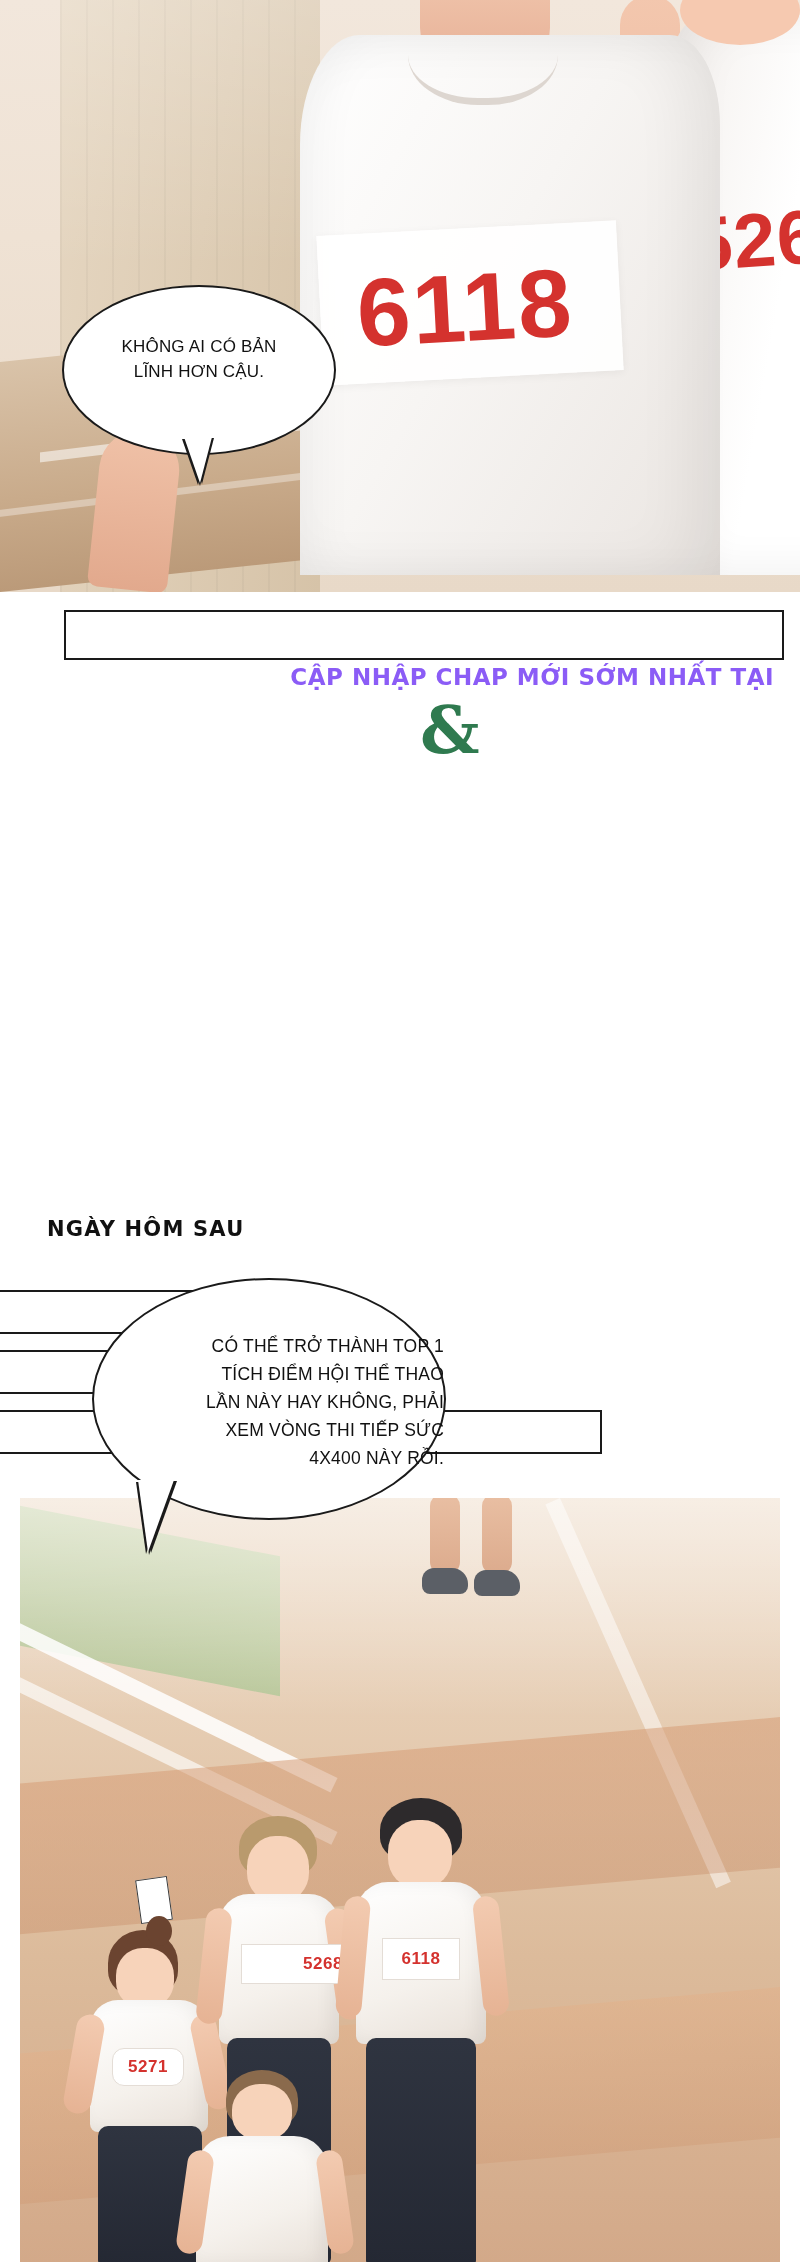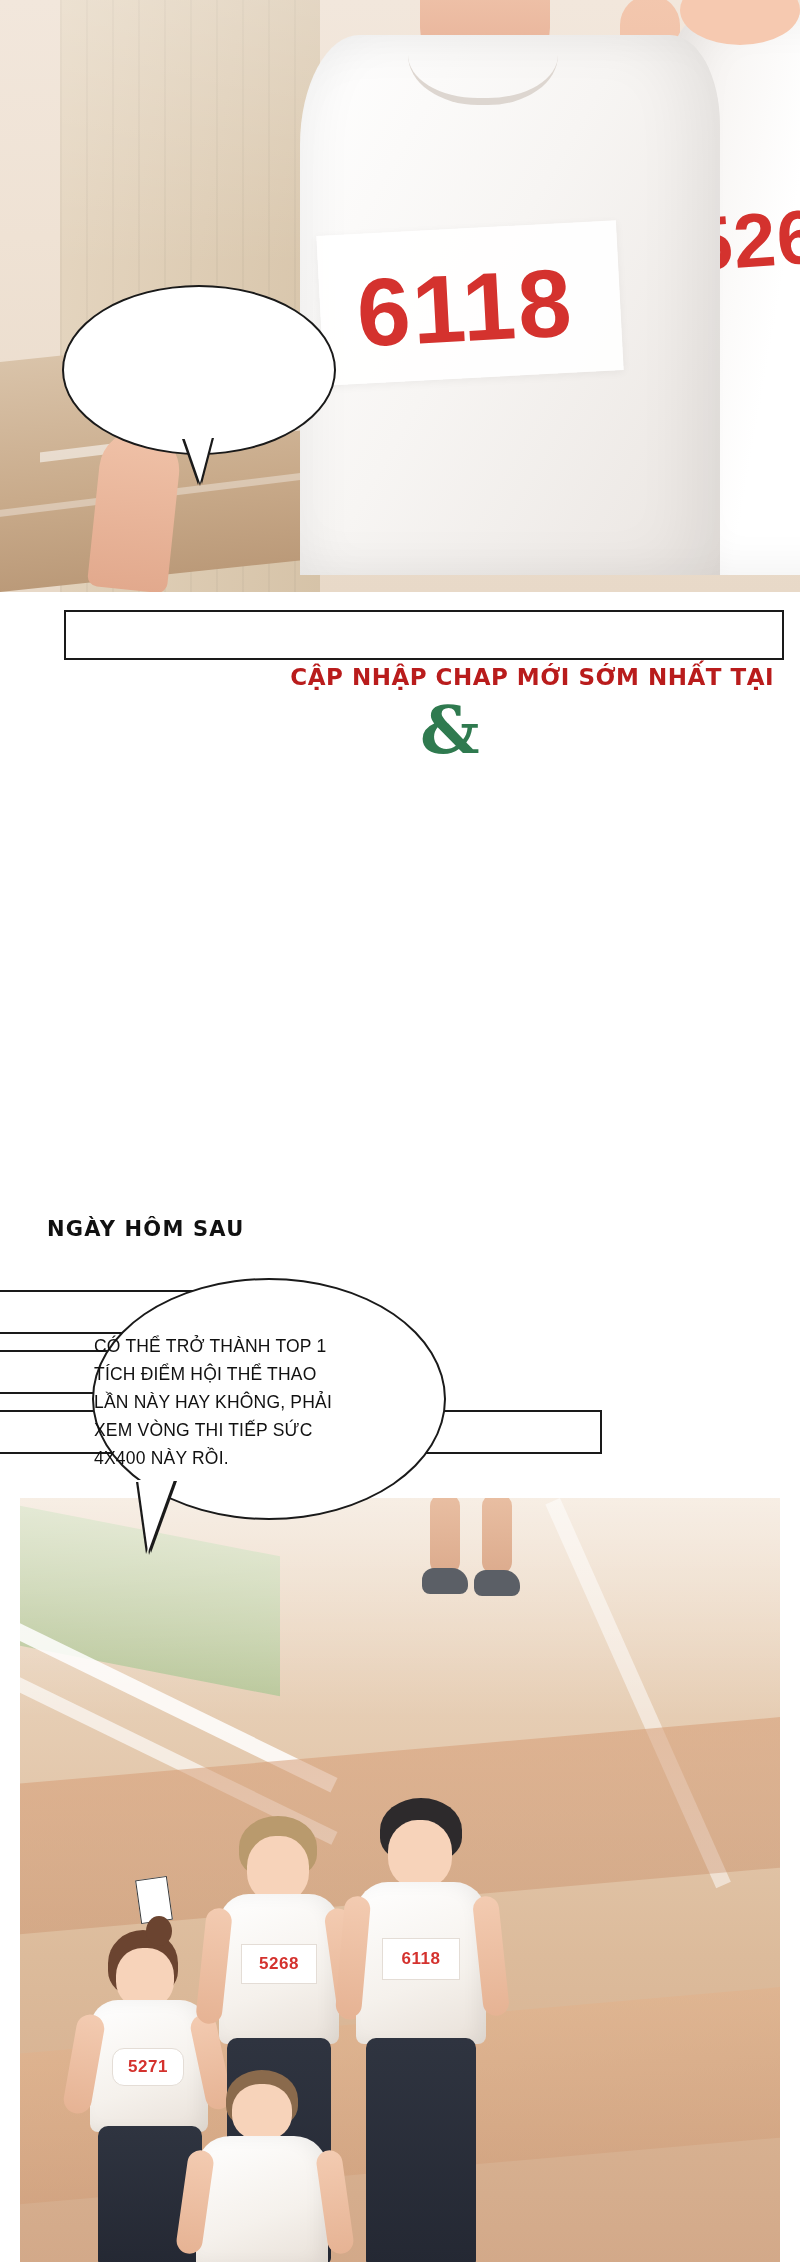--- a/index.html
+++ b/index.html
@@ -215,21 +215,21 @@
     position: absolute;
     left: 0; top: 664px;
     width: 800px;
     height: 130px;
   }
   .wm-line1 {
     position: absolute;
     right: 26px; top: 0;
     font-size: 23px;
     font-weight: 700;
-    color: #b91c1c;
+    color: #8b5cf6;
     letter-spacing: 0.5px;
     font-family: "DejaVu Sans", sans-serif;
   }
   .wm-amp {
     position: absolute;
     left: 420px; top: 33px;
     font-size: 66px;
     font-weight: 700;
     color: #2f7a4f;
     line-height: 1;
@@ -275,21 +275,21 @@
     width: 350px; height: 238px;
     background: #ffffff;
     border: 2.5px solid #1a1a1a;
     border-radius: 50%;
     z-index: 8;
   }
   .bubble2 .txt {
     position: absolute;
     left: 0; top: 52px;
     width: 350px;
-    text-align: left;
+    text-align: right;
     font-size: 17.5px;
     line-height: 1.6;
     color: #111;
     white-space: pre-line;
     letter-spacing: 0.2px;
   }
   .bubble2 .tail {
     position: absolute;
     left: 44px; top: 200px;
     width: 0; height: 0;
@@ -440,20 +440,22 @@
       <div class="neck"></div>
       <div class="jersey"></div>
       <div class="collar"></div>
       <div class="bibpaper"></div>
       <div class="bibnum-main">6118</div>
     </div>
 
     <div class="limb-left"></div>
 
     <div class="bubble1">
+      <div class="txt">KHÔNG AI CÓ BẢN
+LĨNH HƠN CẬU.</div>
       <div class="tail"></div>
     </div>
   </div>
 
   <div class="whitebox"></div>
 
   <div class="wm">
     <div class="wm-line1">CẬP NHẬP CHAP MỚI SỚM NHẤT TẠI</div>
     <div class="wm-amp">&amp;</div>
   </div>
@@ -493,21 +495,21 @@
       <div class="bib" style="left:52px; top:118px; width:70px; height:36px;border-radius:12px;">5271</div>
     </div>
 
     <div class="char char-b">
       <div class="hair" style="left:34px; top:0; width:78px; height:62px; background:#b99a6d;"></div>
       <div class="head" style="left:42px; top:20px; width:62px; height:66px;"></div>
       <div class="torso" style="left:14px; top:78px; width:120px; height:150px; border-radius:30px 30px 8px 8px;"></div>
       <div class="arm-s" style="left:-4px; top:92px; width:26px; height:116px; transform:rotate(6deg);"></div>
       <div class="arm-s" style="left:126px; top:92px; width:26px; height:112px; transform:rotate(-8deg);"></div>
       <div class="pants" style="left:22px; top:222px; width:104px; height:226px; border-radius:10px 10px 6px 6px;"></div>
-      <div class="bib" style="left:36px; top:128px; width:74px; height:38px;">5268</div>
+      <div class="bib" style="left:36px; top:128px; width:74px; height:38px;padding-left:44px;">5268</div>
     </div>
 
     <div class="char char-c">
       <div class="hair" style="left:40px; top:0; width:82px; height:64px; background:#2d2a2c;"></div>
       <div class="head" style="left:48px; top:22px; width:64px; height:68px;"></div>
       <div class="torso" style="left:16px; top:84px; width:130px; height:162px; border-radius:32px 32px 8px 8px;"></div>
       <div class="arm-s" style="left:0px; top:98px; width:26px; height:122px; transform:rotate(5deg);"></div>
       <div class="arm-s" style="left:138px; top:98px; width:26px; height:120px; transform:rotate(-6deg);"></div>
       <div class="pants" style="left:26px; top:240px; width:110px; height:228px; border-radius:10px 10px 6px 6px;"></div>
       <div class="bib" style="left:42px; top:140px; width:76px; height:40px;">6118</div>

